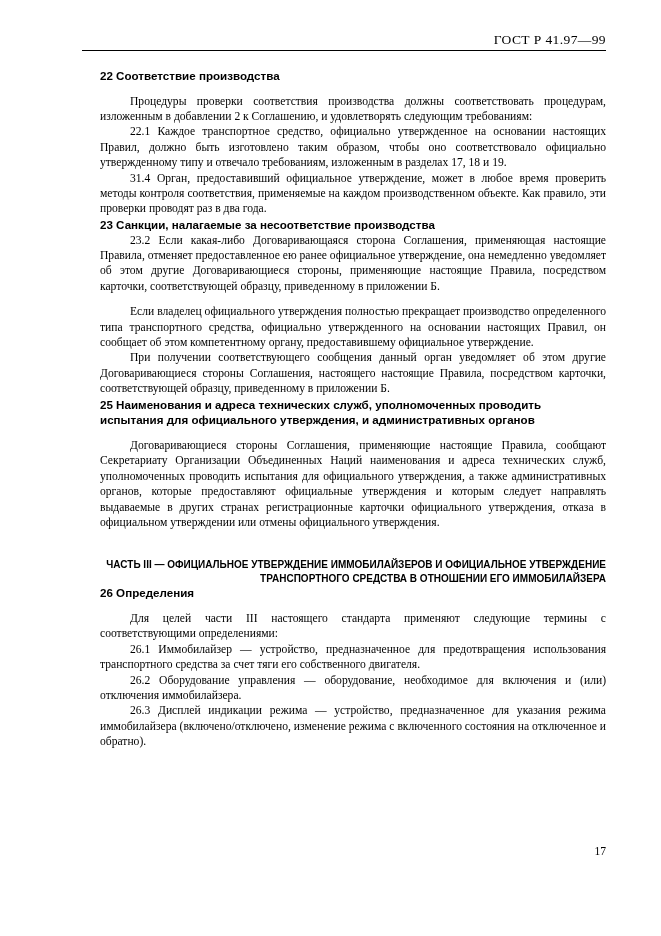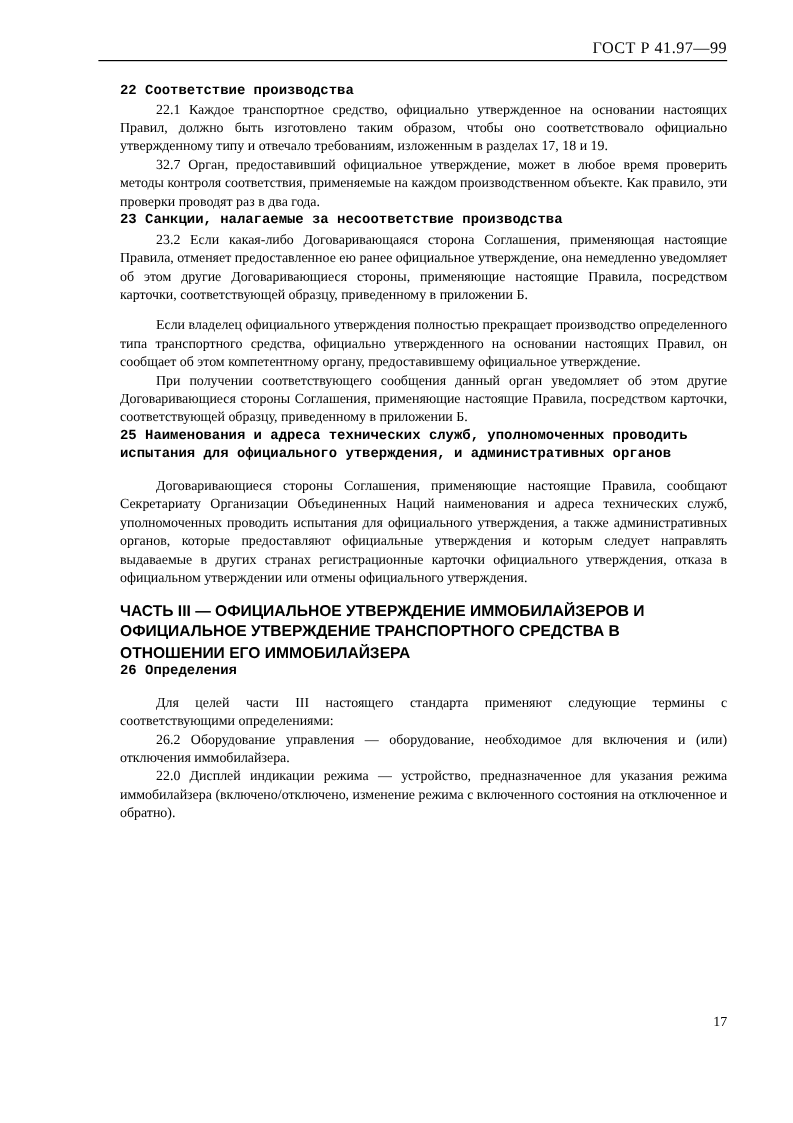--- a/index.html
+++ b/index.html
@@ -39,21 +39,21 @@
     border-bottom: 1px solid #000;
     height: 0;
   }
   .content {
     position: absolute;
     top: 68px;
     left: 82px;
     width: 524px;
   }
   h2.sec {
-    font-family: Liberation Mono, monospace;
+    font-family: Liberation Sans, sans-serif;
     font-size: 11.6px;
     font-weight: bold;
     margin: 0;
     line-height: 1.35;
     text-indent: 0;
   }
   .sec-wrap {
     margin-bottom: 0;
     padding-left: 18px;
   }
@@ -69,25 +69,25 @@
     hyphens: manual;
   }
   p.body.first {
     margin-top: 10px;
   }
   p.body.tight {
     margin-top: 0;
   }
   .part-head {
     font-family: "Liberation Sans", sans-serif;
-    font-size: 13px;
+    font-size: 10px;
     font-weight: bold;
     line-height: 1.35;
-    margin-top: 10px;
-    text-align: left;
+    margin-top: 28px;
+    text-align: right;
     padding-left: 18px;
     text-indent: 0;
   }
   .pagenum {
     position: absolute;
     right: 55px;
     top: 845px;
     font-size: 11.6px;
     margin-left: 20px;
   }
@@ -97,45 +97,47 @@
 
 <div class="page">
 
   <div class="header">ГОСТ Р 41.97—99</div>
   <div class="header-rule"></div>
 
   <div class="content">
 
     <div class="sec-wrap">
       <h2 class="sec">22  Соответствие производства</h2>
+      <p class="body first">Процедуры проверки соответствия производства должны соответствовать процедурам, изложенным в добавлении 2 к Соглашению, и удовлетворять следующим требованиям:</p>
       <p class="body tight">22.1 Каждое транспортное средство, официально утвержденное на основании настоящих Правил, должно быть изготовлено таким образом, чтобы оно соответствовало официально утвержденному типу и отвечало требованиям, изложенным в разделах 17, 18 и 19.</p>
-      <p class="body tight">32.7 Орган, предоставивший официальное утверждение, может в любое время проверить методы контроля соответствия, применяемые на каждом производственном объекте. Как правило, эти проверки проводят раз в два года.</p>
+      <p class="body tight">31.4 Орган, предоставивший официальное утверждение, может в любое время проверить методы контроля соответствия, применяемые на каждом производственном объекте. Как правило, эти проверки проводят раз в два года.</p>
     </div>
 
     <div class="sec-wrap">
       <h2 class="sec">23  Санкции, налагаемые за несоответствие производства</h2>
       <p class="body tight">23.2 Если какая-либо Договаривающаяся сторона Соглашения, применяющая настоящие Правила, отменяет предоставленное ею ранее официальное утверждение, она немедленно уведомляет об этом другие Договаривающиеся стороны, применяющие настоящие Правила, посредством карточки, соответствующей образцу, приведенному в приложении Б.</p>
     </div>
 
     <div class="sec-wrap">
       <p class="body first">Если владелец официального утверждения полностью прекращает производство определенного типа транспортного средства, официально утвержденного на основании настоящих Правил, он сообщает об этом компетентному органу, предоставившему официальное утверждение.</p>
-      <p class="body tight">При получении соответствующего сообщения данный орган уведомляет об этом другие Договаривающиеся стороны Соглашения, применяющие настоящие Правила, посредством карточки, соответствующей образцу, приведенному в приложении Б.</p>
+      <p class="body tight">При получении соответствующего сообщения данный орган уведомляет об этом другие Договаривающиеся стороны Соглашения, настоящего настоящие Правила, посредством карточки, соответствующей образцу, приведенному в приложении Б.</p>
     </div>
 
     <div class="sec-wrap">
       <h2 class="sec">25  Наименования и адреса технических служб, уполномоченных проводить испытания для официального утверждения, и административных органов</h2>
       <p class="body first">Договаривающиеся стороны Соглашения, применяющие настоящие Правила, сообщают Секретариату Организации Объединенных Наций наименования и адреса технических служб, уполномоченных проводить испытания для официального утверждения, а также административных органов, которые предоставляют официальные утверждения и которым следует направлять выдаваемые в других странах регистрационные карточки официального утверждения, отказа в официальном утверждении или отмены официального утверждения.</p>
     </div>
 
     <div class="part-head">ЧАСТЬ III — ОФИЦИАЛЬНОЕ УТВЕРЖДЕНИЕ ИММОБИЛАЙЗЕРОВ И ОФИЦИАЛЬНОЕ УТВЕРЖДЕНИЕ ТРАНСПОРТНОГО СРЕДСТВА В ОТНОШЕНИИ ЕГО ИММОБИЛАЙЗЕРА</div>
 
     <div class="sec-wrap">
       <h2 class="sec">26  Определения</h2>
       <p class="body first">Для целей части III настоящего стандарта применяют следующие термины с соответствующими определениями:</p>
+      <p class="body tight">26.1 Иммобилайзер — устройство, предназначенное для предотвращения использования транспортного средства за счет тяги его собственного двигателя.</p>
       <p class="body tight">26.2 Оборудование управления — оборудование, необходимое для включения и (или) отключения иммобилайзера.</p>
-      <p class="body tight">22.0 Дисплей индикации режима — устройство, предназначенное для указания режима иммобилайзера (включено/отключено, изменение режима с включенного состояния на отключенное и обратно).</p>
+      <p class="body tight">26.3 Дисплей индикации режима — устройство, предназначенное для указания режима иммобилайзера (включено/отключено, изменение режима с включенного состояния на отключенное и обратно).</p>
     </div>
 
   </div>
 
   <div class="pagenum">17</div>
 
 </div>
 
 </body></html>

